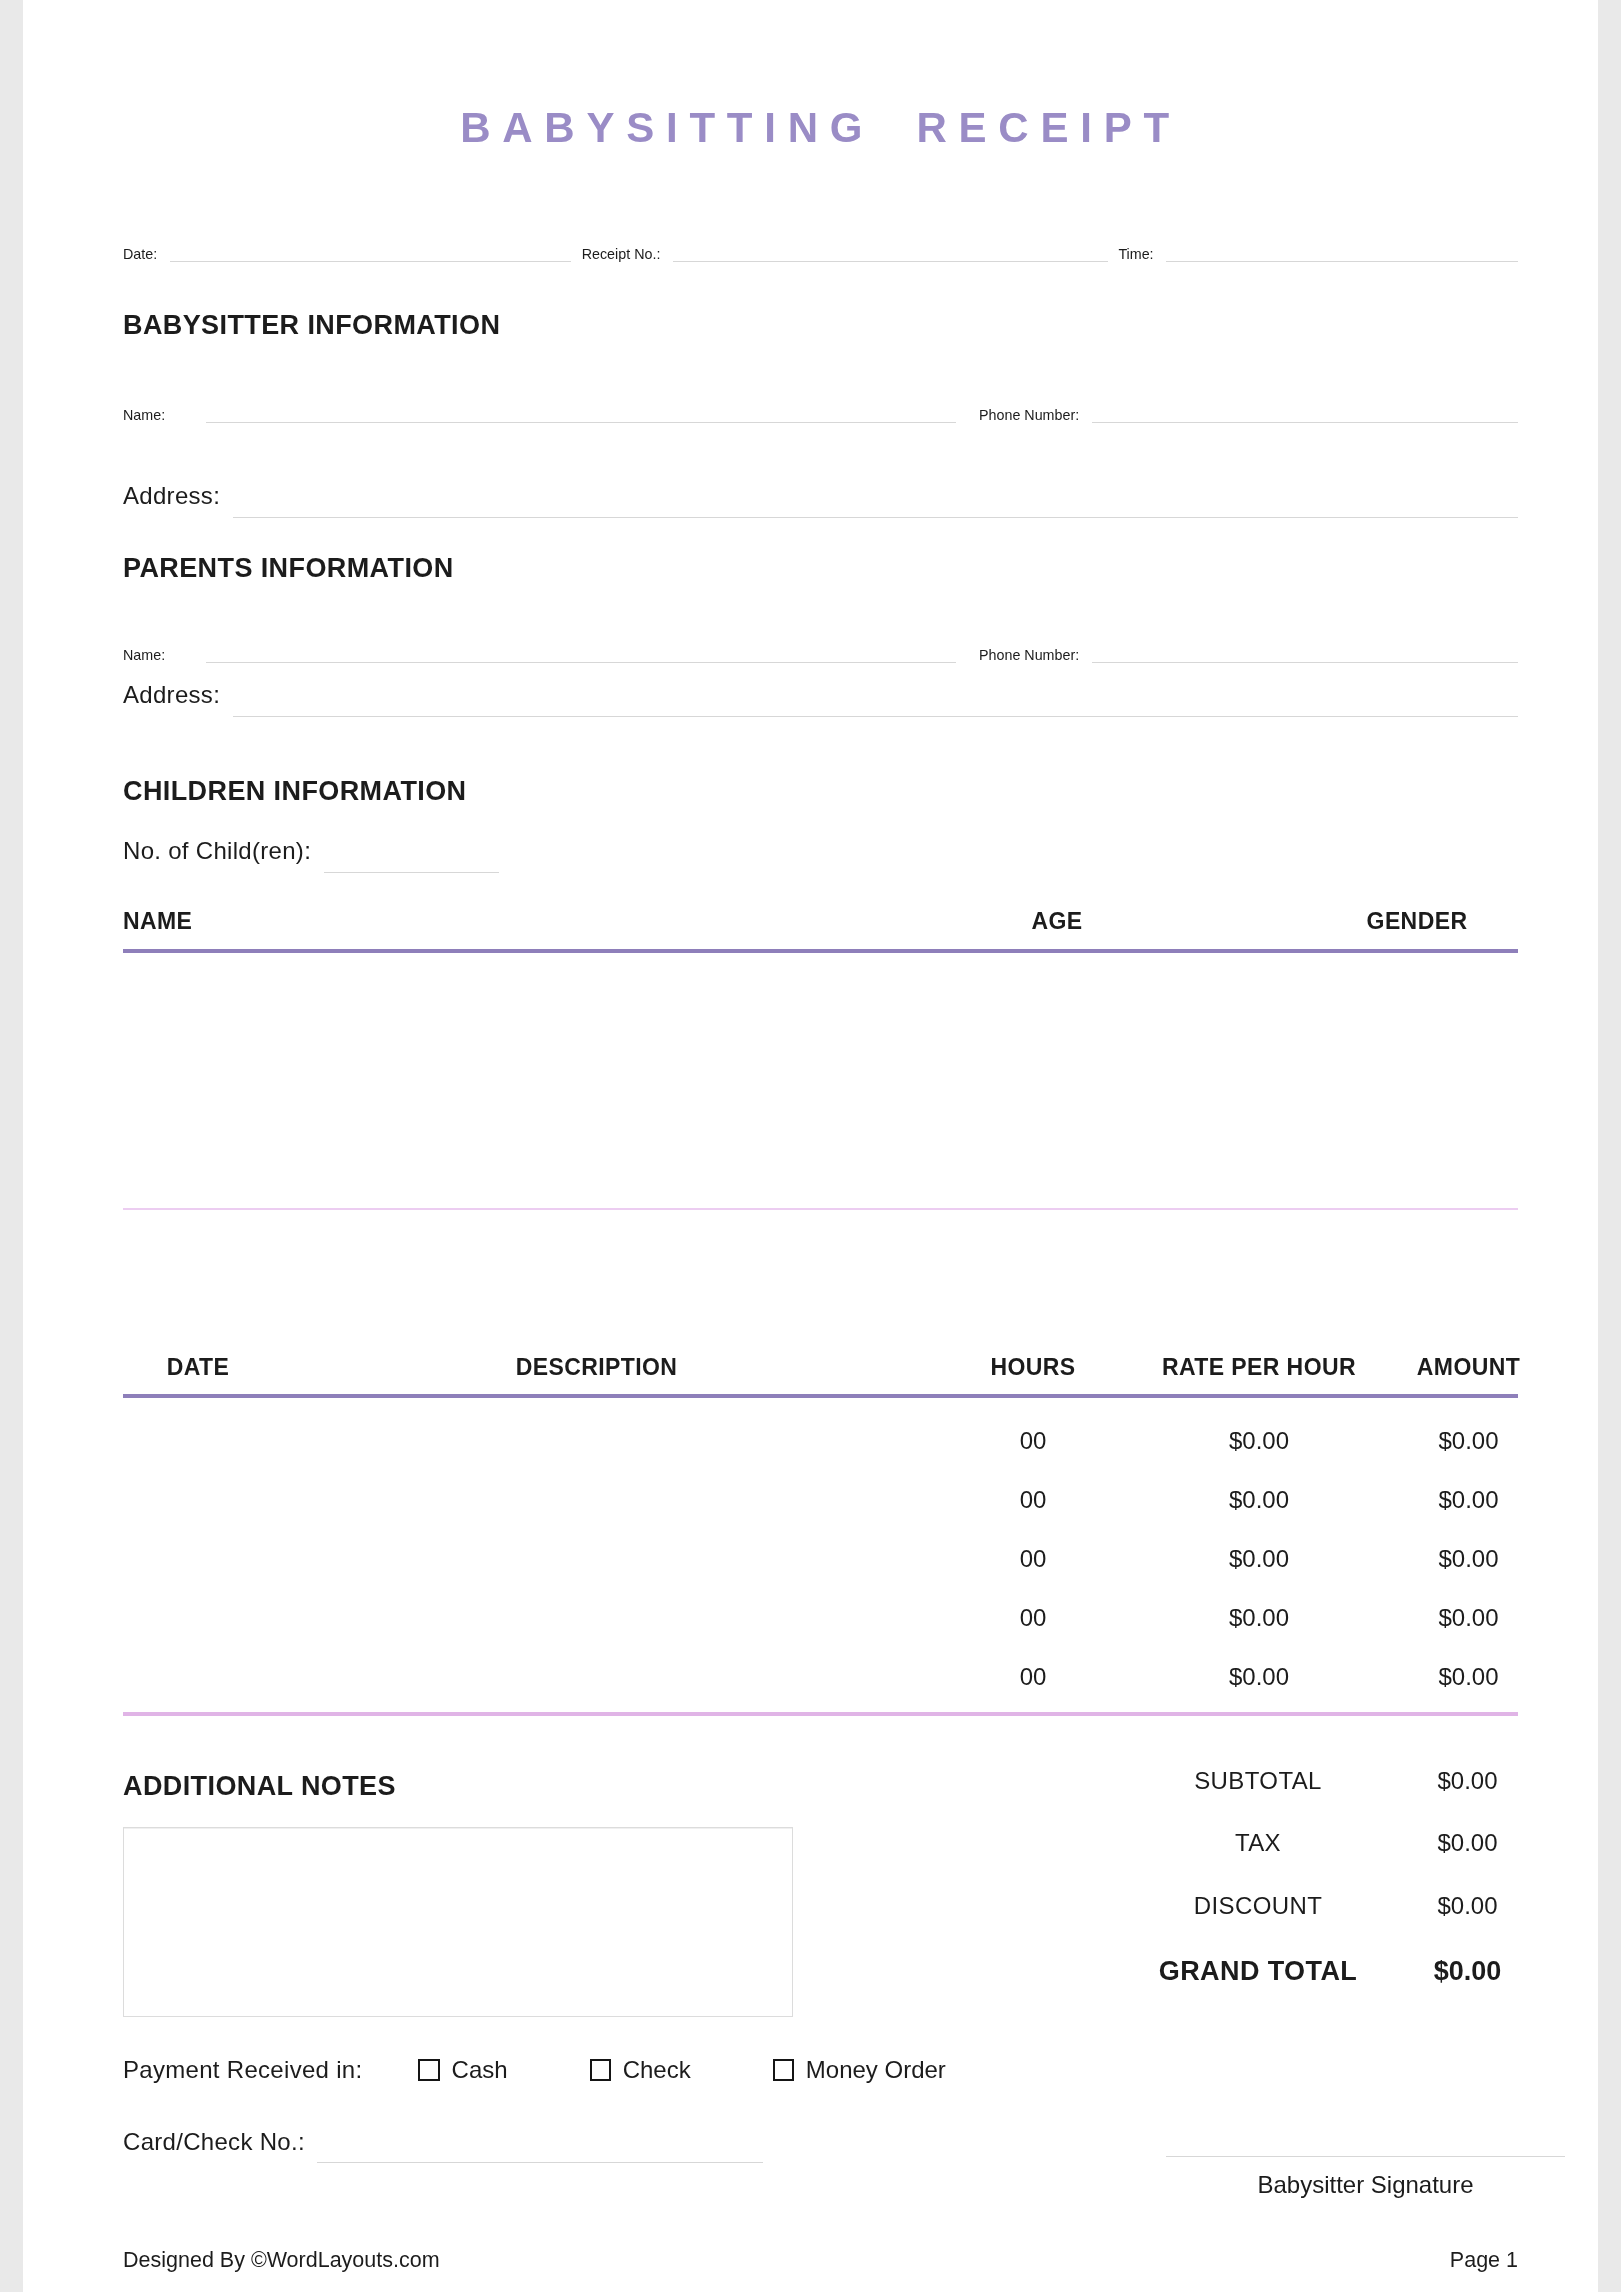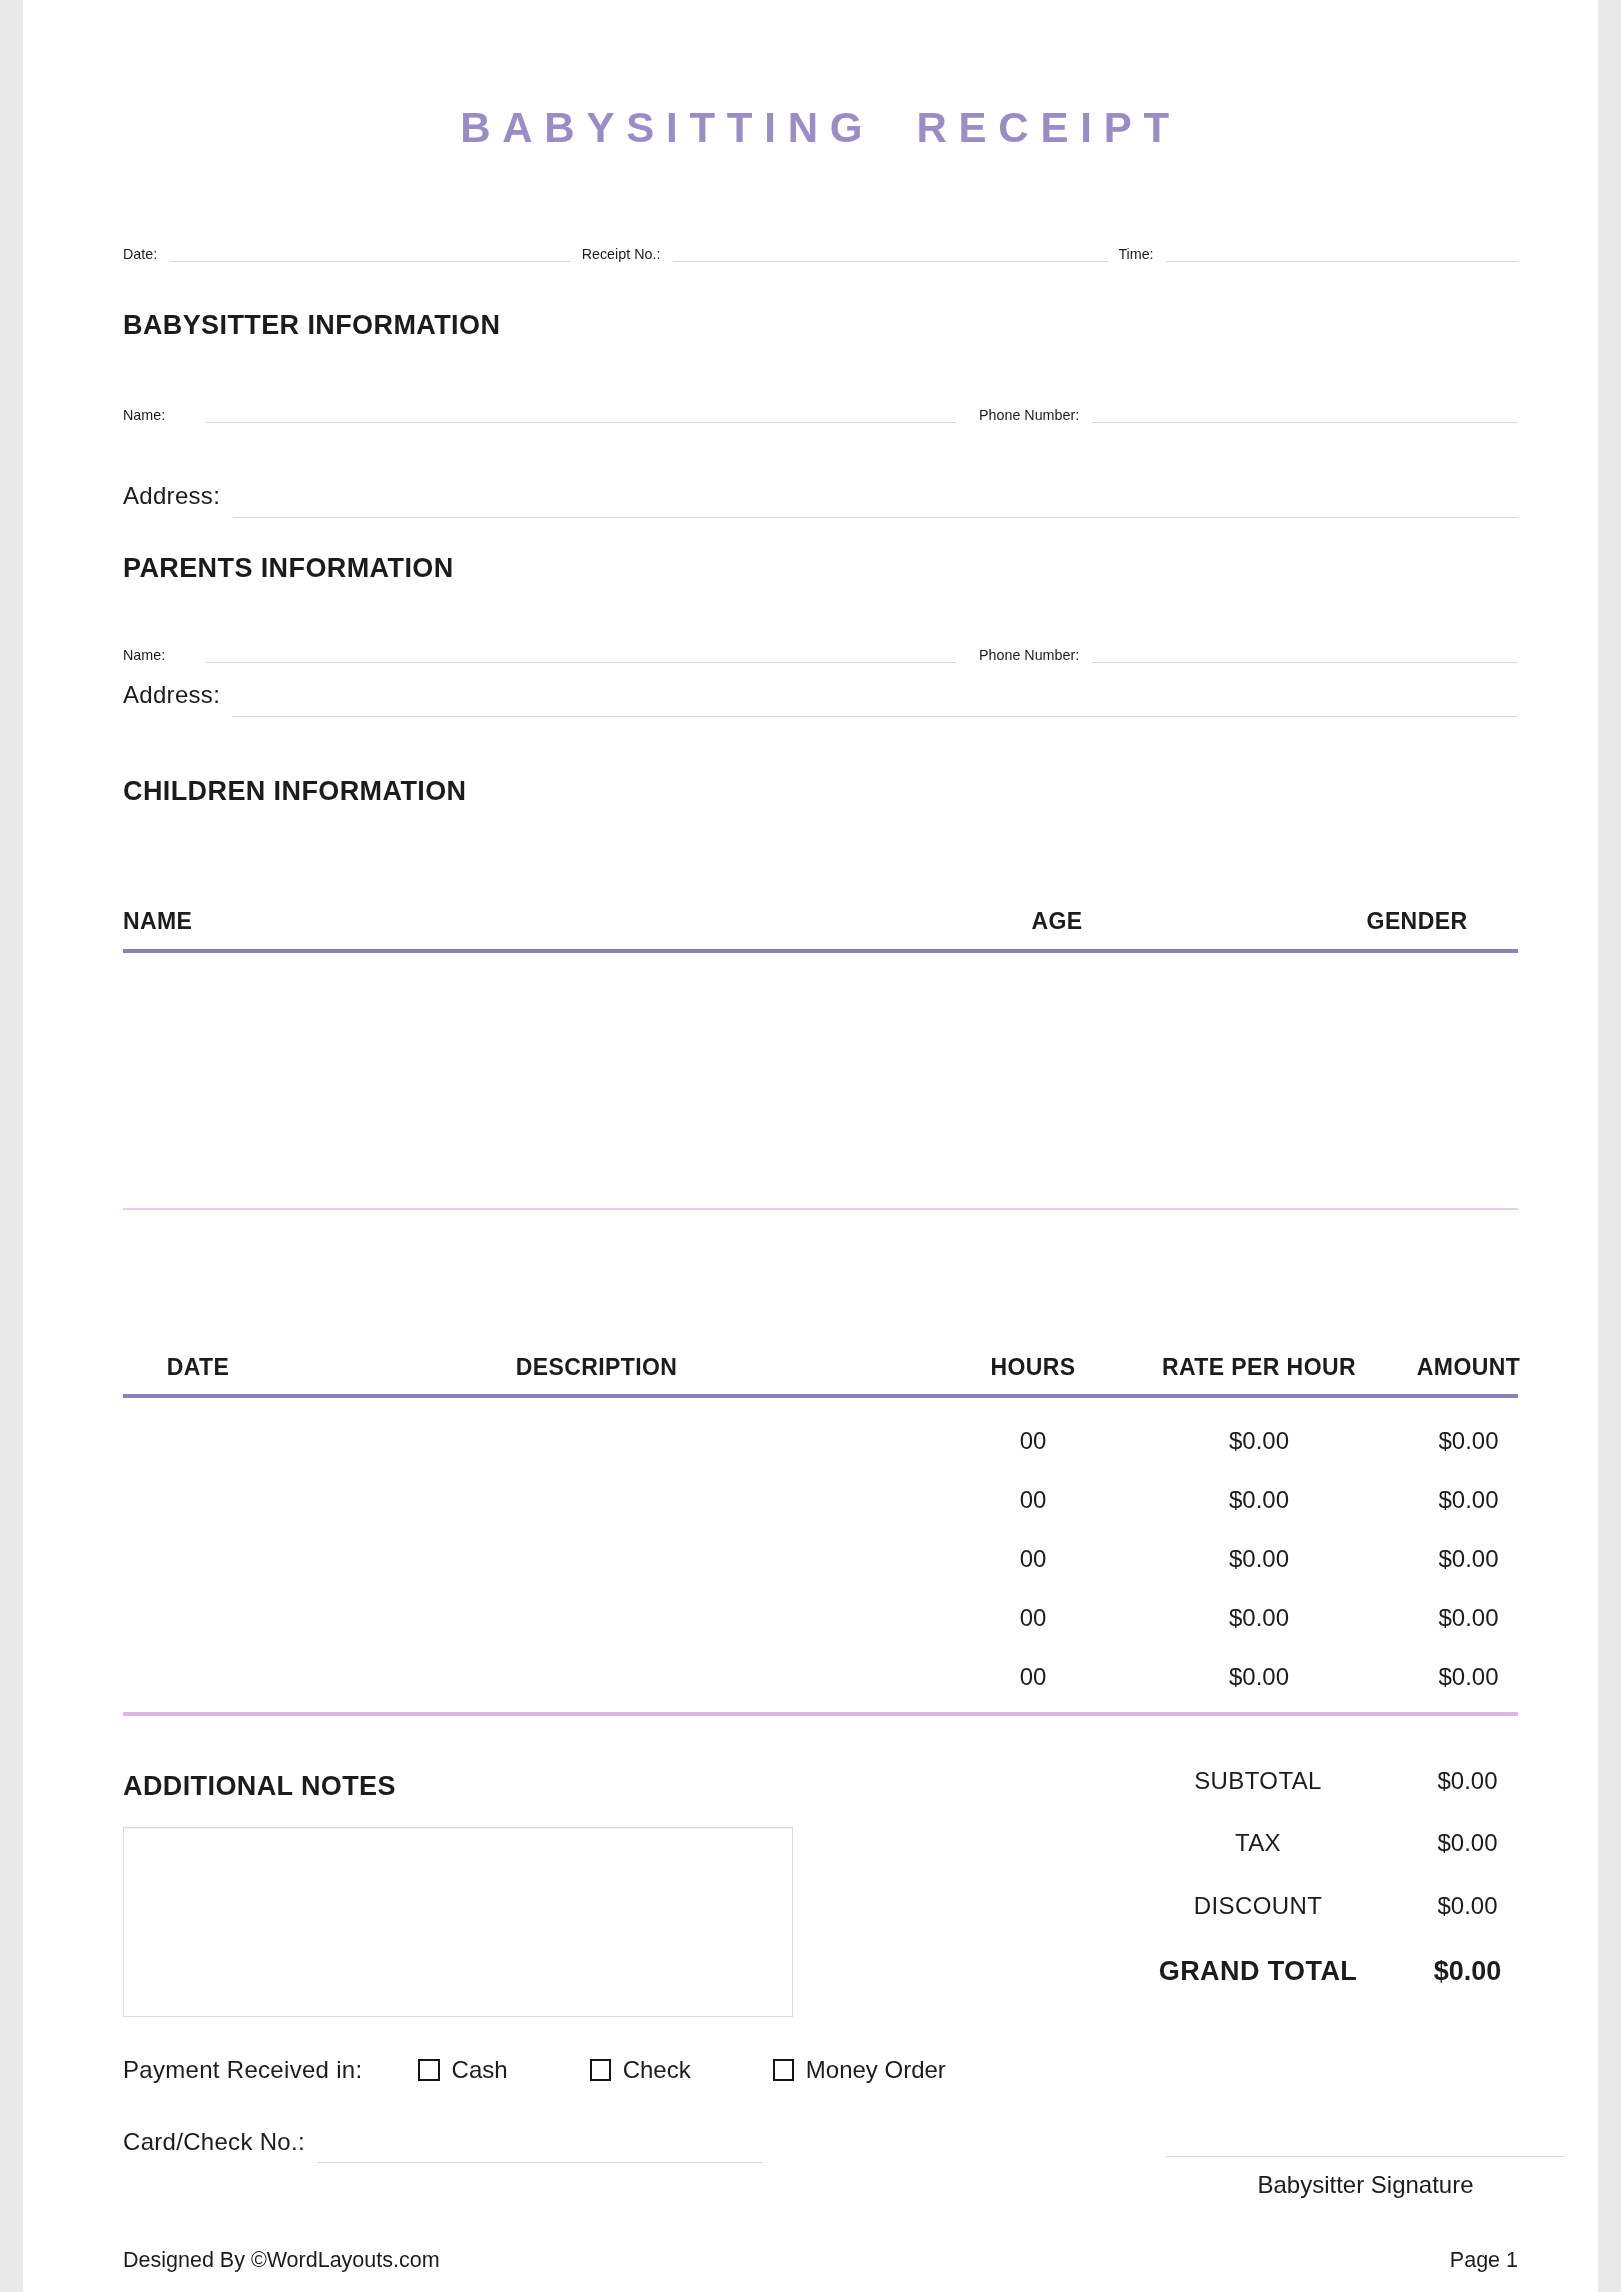--- a/index.html
+++ b/index.html
@@ -156,20 +156,24 @@
       <span class="lbl">Phone Number:</span>
       <span class="fill"></span>
     </div>
   </div>
   <div class="abs frow addr-row row-addr2">
     <span class="lbl">Address:</span>
     <span class="fill"></span>
   </div>
 
   <h2 class="abs h2-children">CHILDREN INFORMATION</h2>
+  <div class="abs frow row-childcount">
+    <span class="lbl">No. of Child(ren):</span>
+    <span class="fill fixed childcount-line"></span>
+  </div>
   <div class="abs children-header">
     <div class="hc">NAME</div>
     <div class="hc center">AGE</div>
     <div class="hc center">GENDER</div>
   </div>
   <div class="abs children-area"></div>
 
   <div class="abs hr-thin"></div>
 
   <div class="abs svc-grid svc-header">

